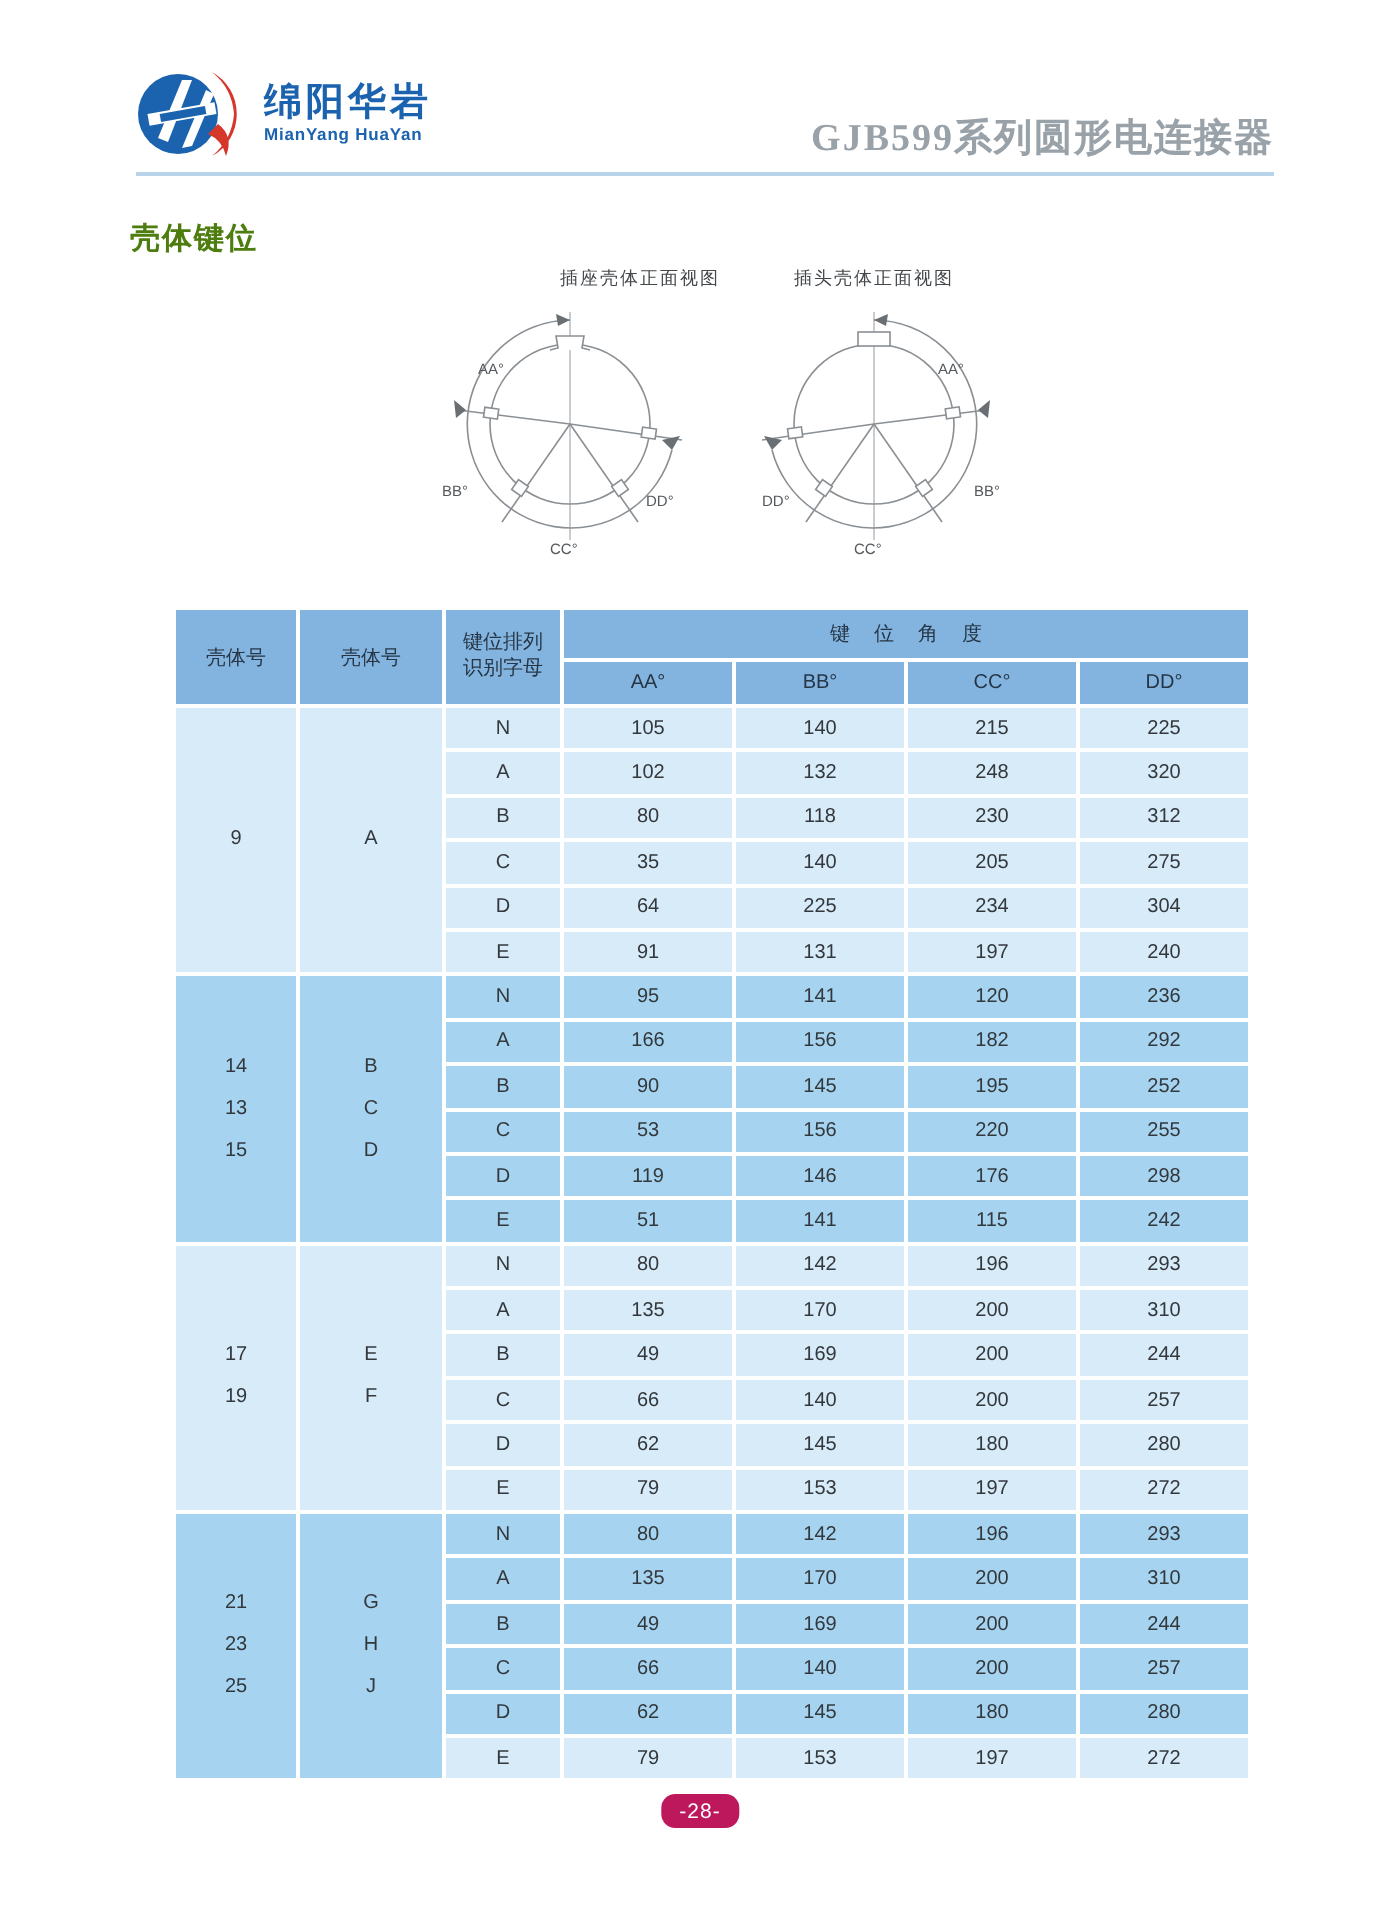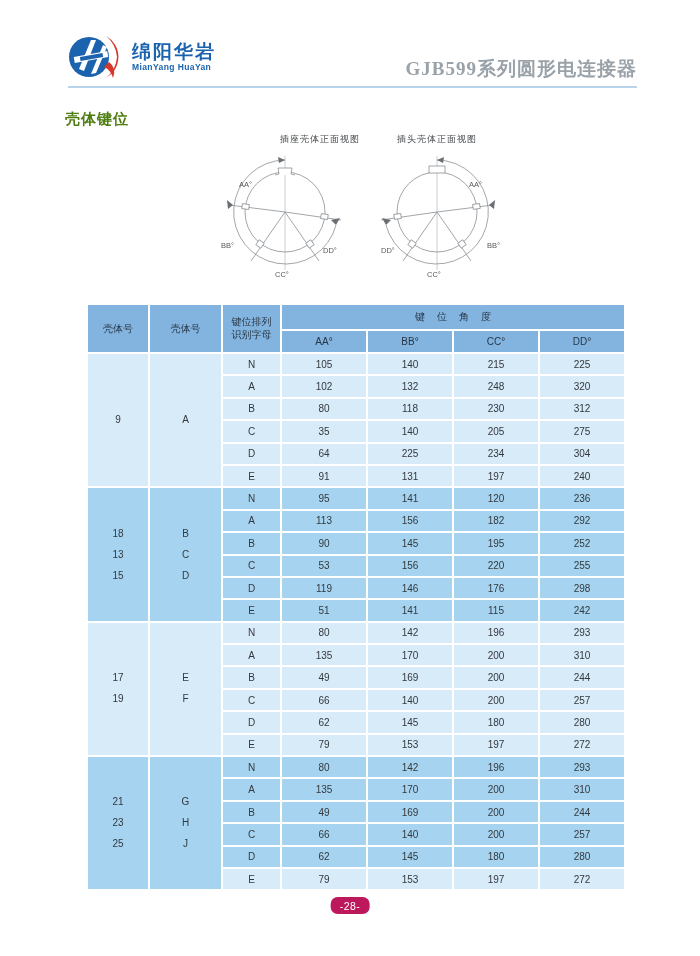--- a/index.html
+++ b/index.html
@@ -203,38 +203,38 @@
         </tr>
         <tr>
           <td class="light">E</td>
           <td class="light">91</td>
           <td class="light">131</td>
           <td class="light">197</td>
           <td class="light">240</td>
         </tr>
         <tr>
           <td rowspan="6" class="span-cell dark">
-            <div>18</div>
+            <div>14</div>
             <div>13</div>
             <div>15</div>
           </td>
           <td rowspan="6" class="span-cell dark">
             <div>B</div>
             <div>C</div>
             <div>D</div>
           </td>
           <td class="dark">N</td>
           <td class="dark">95</td>
           <td class="dark">141</td>
           <td class="dark">120</td>
           <td class="dark">236</td>
         </tr>
         <tr>
           <td class="dark">A</td>
-          <td class="dark">113</td>
+          <td class="dark">166</td>
           <td class="dark">156</td>
           <td class="dark">182</td>
           <td class="dark">292</td>
         </tr>
         <tr>
           <td class="dark">B</td>
           <td class="dark">90</td>
           <td class="dark">145</td>
           <td class="dark">195</td>
           <td class="dark">252</td>

